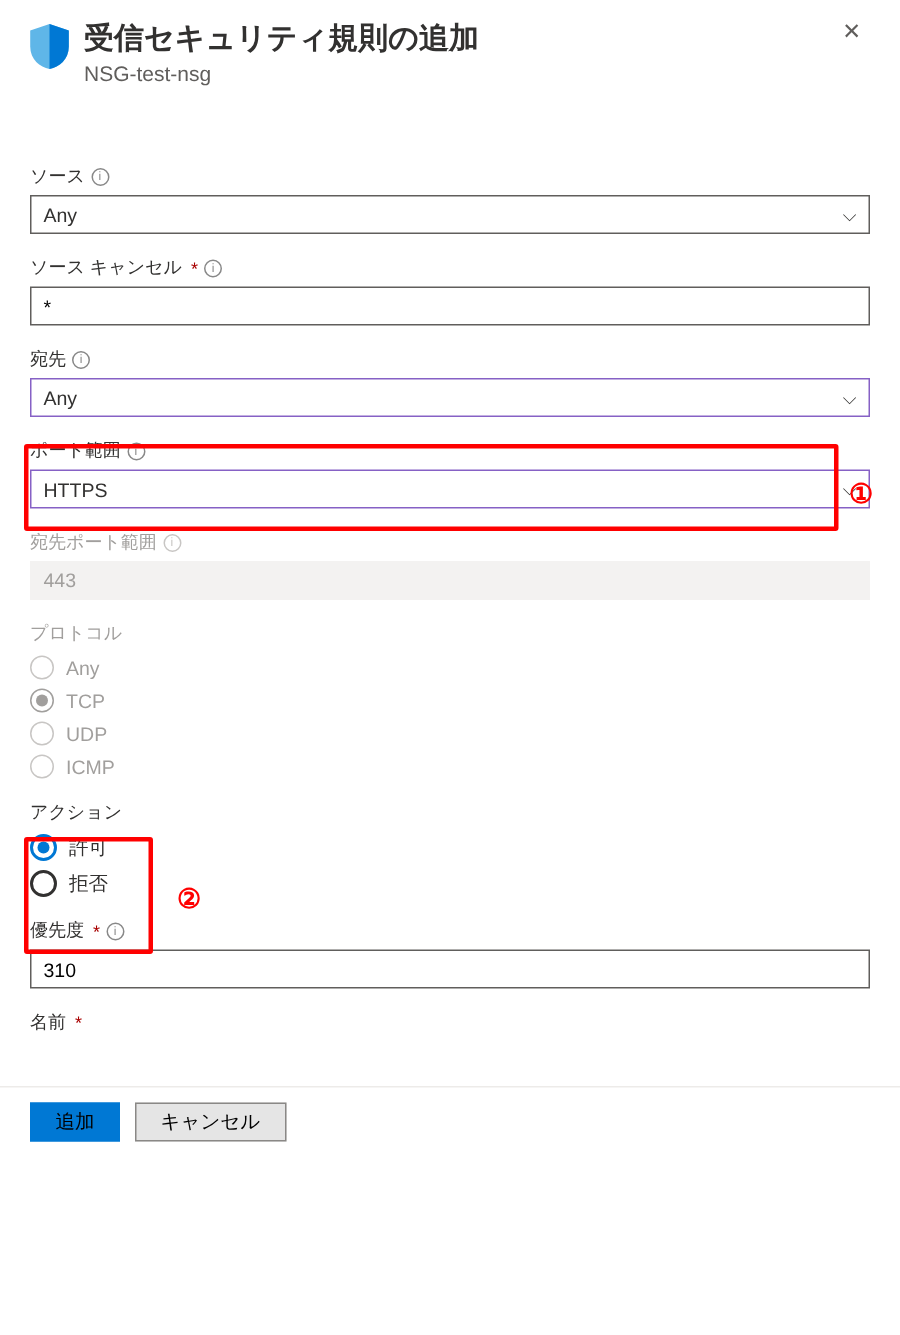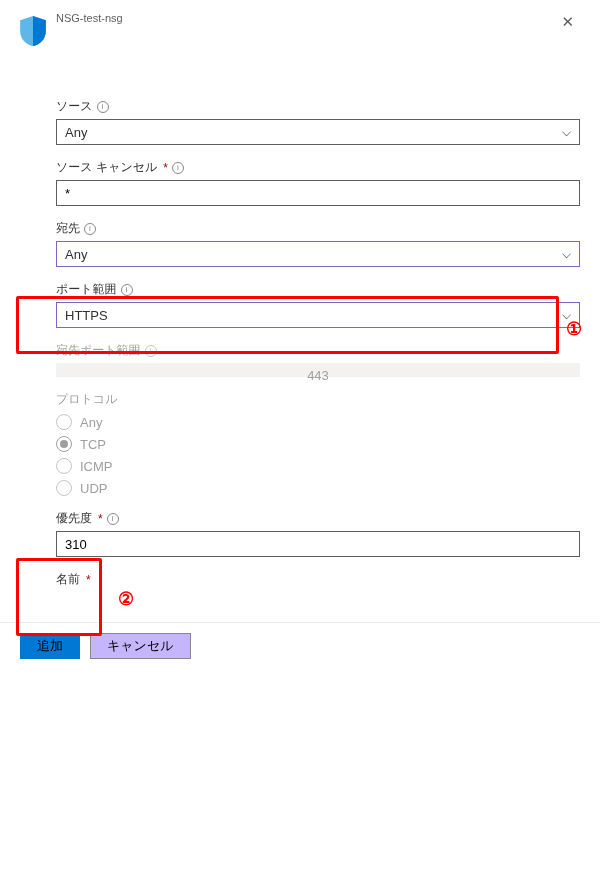--- a/index.html
+++ b/index.html
@@ -13,27 +13,27 @@
     width: 600px;
     position: relative;
   }
   .panel { padding: 12px 20px 20px 20px; }
   .header { display: flex; align-items: flex-start; gap: 10px; margin-bottom: 24px; }
   .shield-icon {
     width: 26px; height: 30px; flex: 0 0 auto; margin-top: 4px;
   }
   .header-text { flex: 1; }
   .title { font-size: 20px; font-weight: 600; margin: 0 0 2px 0; }
-  .subtitle { font-size: 11px; color: #605e5c; }
+  .subtitle { font-size: 14px; color: #605e5c; }
   .close-btn {
     font-size: 15px; color: #605e5c; cursor: pointer;
     padding: 2px 6px; line-height: 1;
   }
 
-  .field { margin-bottom: 14px; position: relative; margin-left: 36px; }
+  .field { margin-bottom: 14px; position: relative; }
   .field-label {
     font-size: 12px; color: #323130; margin-bottom: 4px;
     display: flex; align-items: center; gap: 4px;
   }
   .required { color: #a80000; margin-left: 2px; }
   .info-icon {
     display: inline-flex; align-items: center; justify-content: center;
     width: 12px; height: 12px; border: 1px solid #888; border-radius: 50%;
     font-size: 8px; color: #888; line-height: 1;
   }
@@ -49,21 +49,21 @@
   .select-input { cursor: pointer; }
   .text-input input {
     border: none; outline: none; width: 100%; font-size: 13px;
     font-family: inherit; padding: 0; background: transparent;
   }
   .chevron { font-size: 12px; color: #323130; }
 
   .disabled-input {
     background: #f3f2f1; color: #a19f9d;
     border: 1px solid #f3f2f1;
-    height: 14px; padding: 4px 8px; text-align: center;
+    height: 26px; padding: 4px 8px;
   }
 
   .radio-group { margin-top: 6px; }
   .radio-row {
     display: flex; align-items: center; gap: 8px;
     margin-bottom: 6px; font-size: 13px;
   }
   .radio-row.disabled { color: #a19f9d; }
   .radio-outer {
     width: 16px; height: 16px; border-radius: 50%;
@@ -88,21 +88,21 @@
     font-family: inherit;
   }
 
   .footer {
     border-top: 1px solid #edebe9;
     padding: 10px 20px;
     display: flex; gap: 10px;
   }
   .btn {
     height: 26px; padding: 0 16px;
-    border: 1px solid #8a8886; background: #c4b5fd;
+    border: 1px solid #8a8886; background: #e5e5e5;
     font-size: 13px; cursor: pointer;
     display: inline-flex; align-items: center;
   }
   .btn-primary {
     background: #0078d4; color: #000000; border-color: #0078d4;
   }
 
   
   .hl {
     position: absolute; border: 3px solid #ff0000; pointer-events: none;
@@ -116,20 +116,21 @@
 </head>
 <body>
 
 <div class="panel">
   <div class="header">
     <svg class="shield-icon" viewBox="0 0 24 28">
       <path d="M12 0 L24 4 V14 C24 22 18 27 12 28 C6 27 0 22 0 14 V4 Z" fill="#5fb6e8"></path>
       <path d="M12 0 L24 4 V14 C24 22 18 27 12 28 V0 Z" fill="#0078d4"></path>
     </svg>
     <div class="header-text">
+      <h2 class="title">受信セキュリティ規則の追加</h2>
       <div class="subtitle">NSG-test-nsg</div>
     </div>
     <div class="close-btn">✕</div>
   </div>
 
   <div style="height:28px"></div>
 
   <div class="field">
     <div class="field-label">
       <span>ソース</span>
@@ -198,31 +199,50 @@
       <div class="radio-row disabled radio-selected">
         <span class="radio-outer">
             <span class="radio-inner"></span>
           </span>
         <span>TCP</span>
       </div>
       <div class="radio-row disabled">
         <span class="radio-outer">
             <span class="radio-inner"></span>
           </span>
+        <span>UDP</span>
+      </div>
+      <div class="radio-row disabled">
+        <span class="radio-outer">
+            <span class="radio-inner"></span>
+          </span>
         <span>ICMP</span>
       </div>
-      <div class="radio-row disabled">
-        <span class="radio-outer">
-            <span class="radio-inner"></span>
-          </span>
-        <span>UDP</span>
-      </div>
-    </div>
-  </div>
-
+    </div>
+  </div>
+
+  <div class="field">
+    <div class="field-label">
+      <span>アクション</span>
+    </div>
+    <div class="radio-group">
+      <div class="radio-row radio-selected">
+        <span class="radio-outer big">
+            <span class="radio-inner"></span>
+          </span>
+        <span>許可</span>
+      </div>
+      <div class="radio-row">
+        <span class="radio-outer big">
+            <span class="radio-inner"></span>
+          </span>
+        <span>拒否</span>
+      </div>
+    </div>
+  </div>
 
   <div class="field">
     <div class="field-label">
       <span>優先度</span>
       <span class="required">*</span>
       <span class="info-icon">i</span>
     </div>
     <div class="text-input">
       <input value="310" style="">
     </div>

